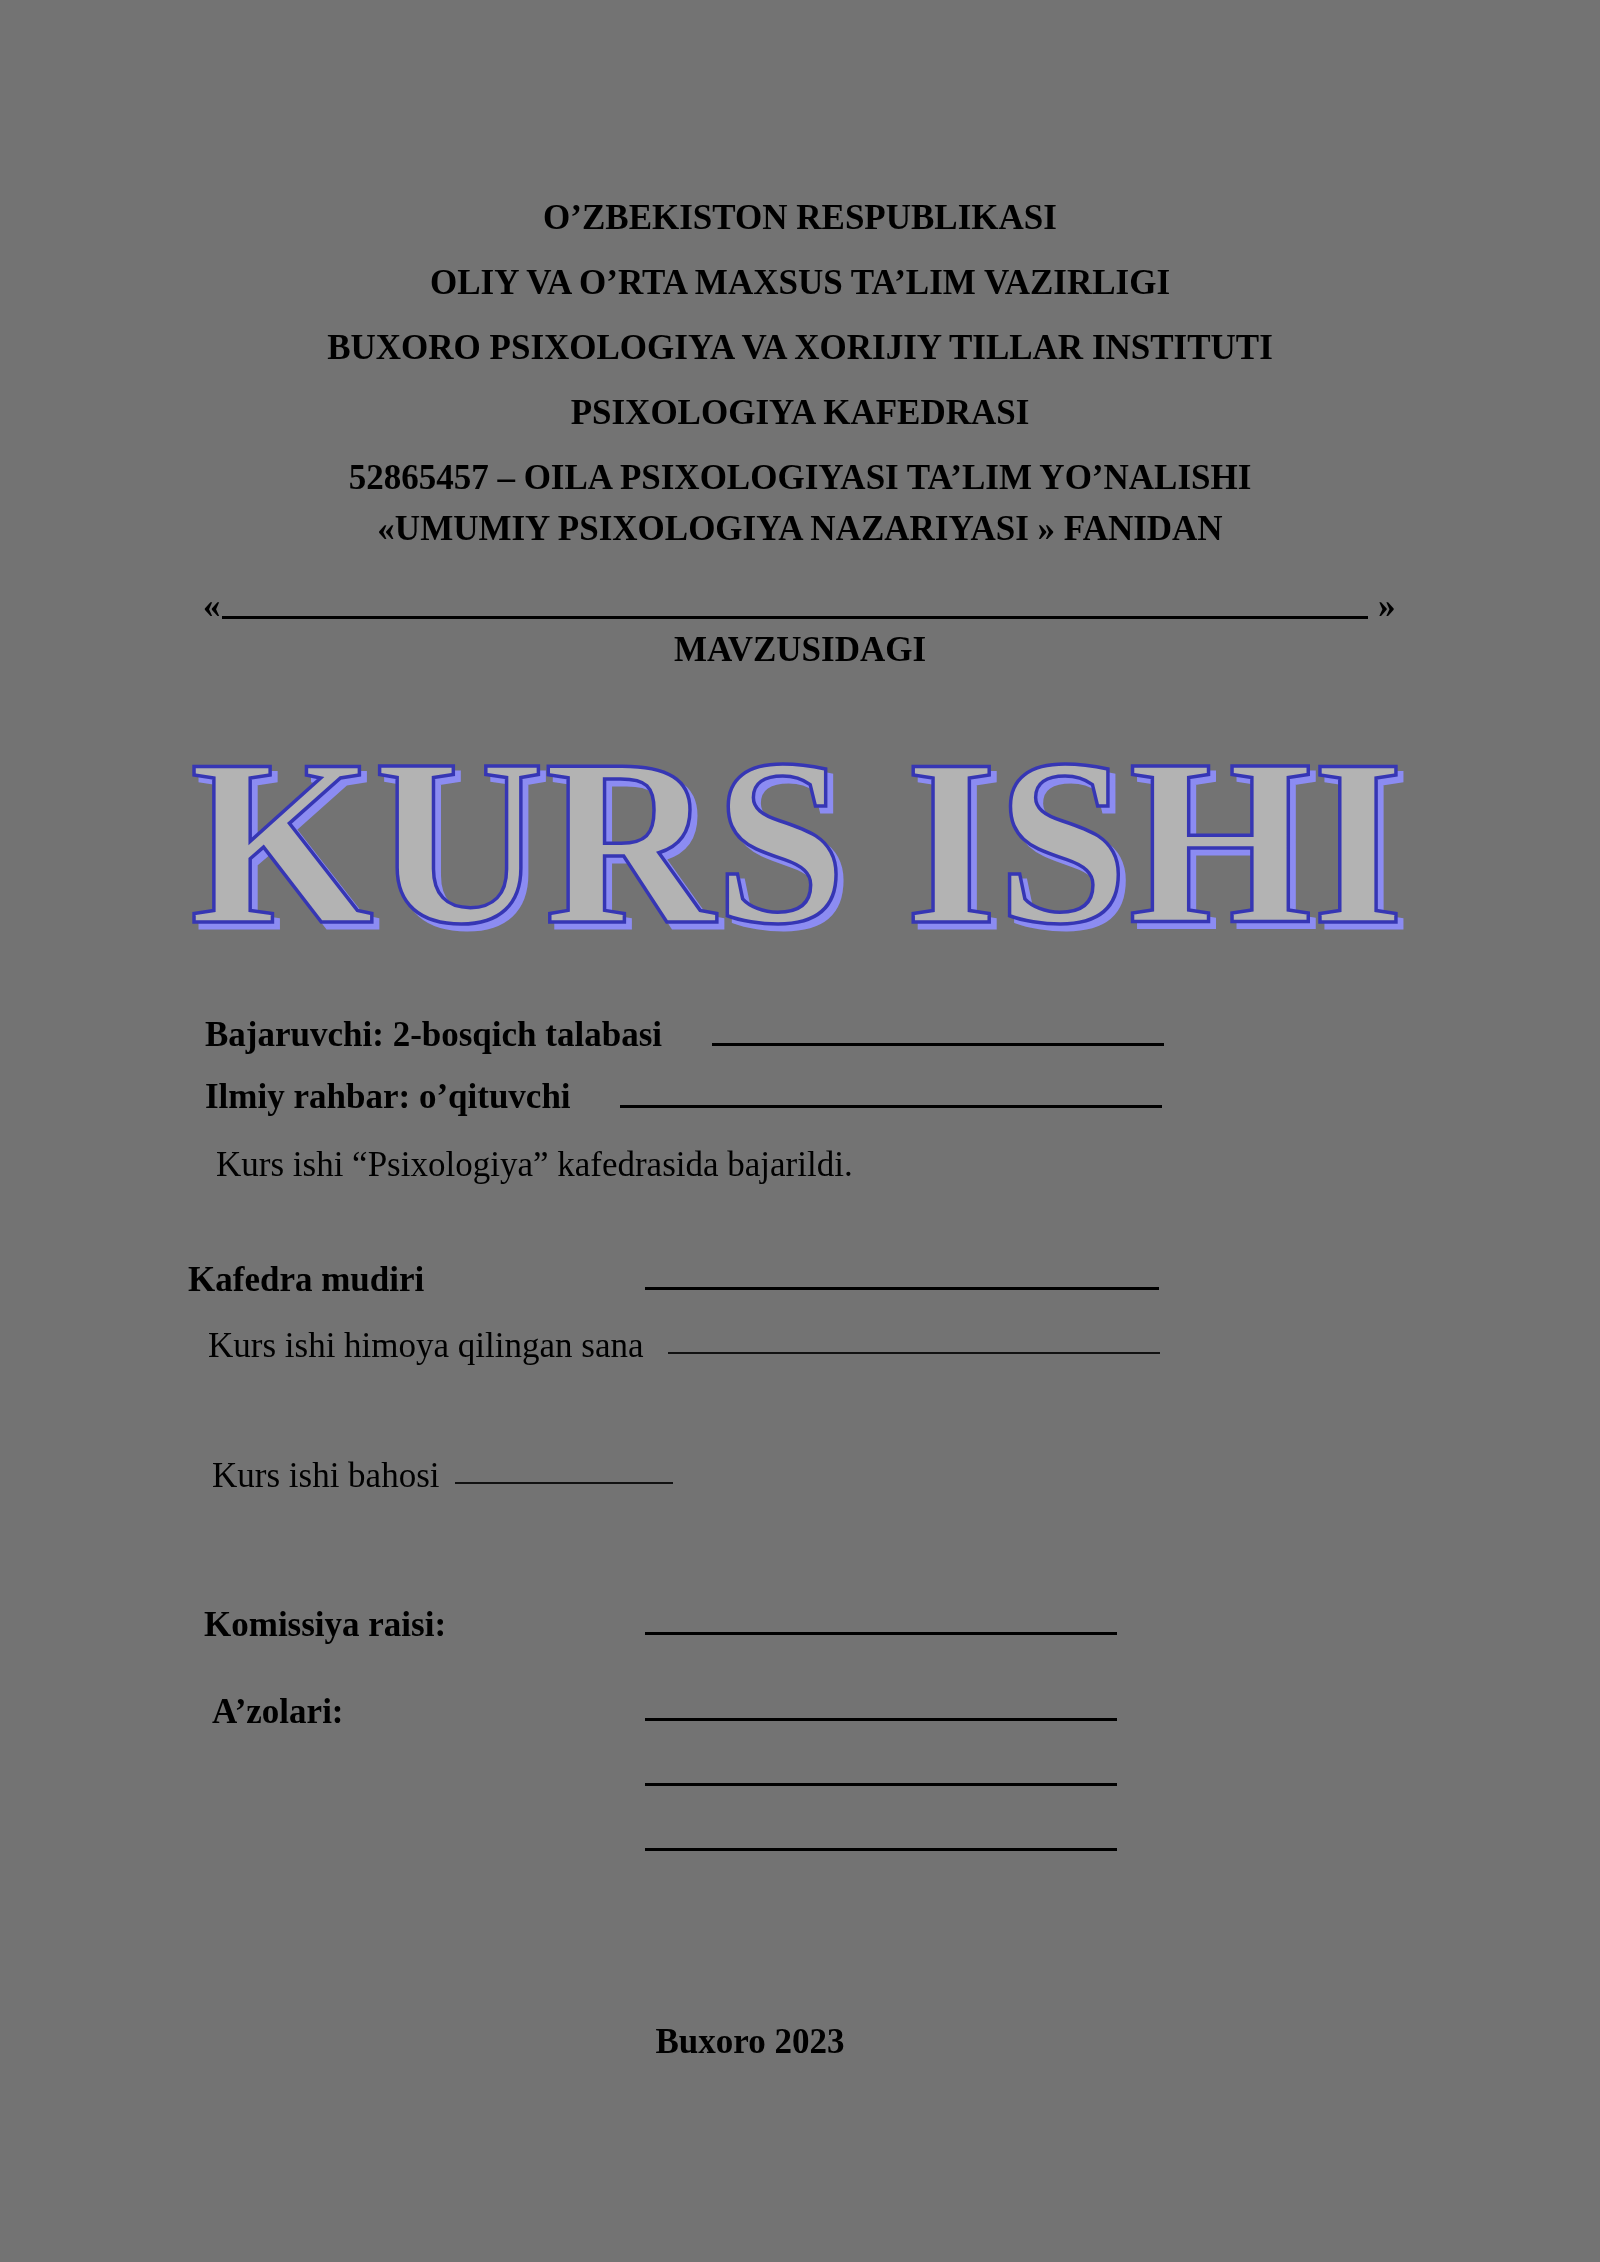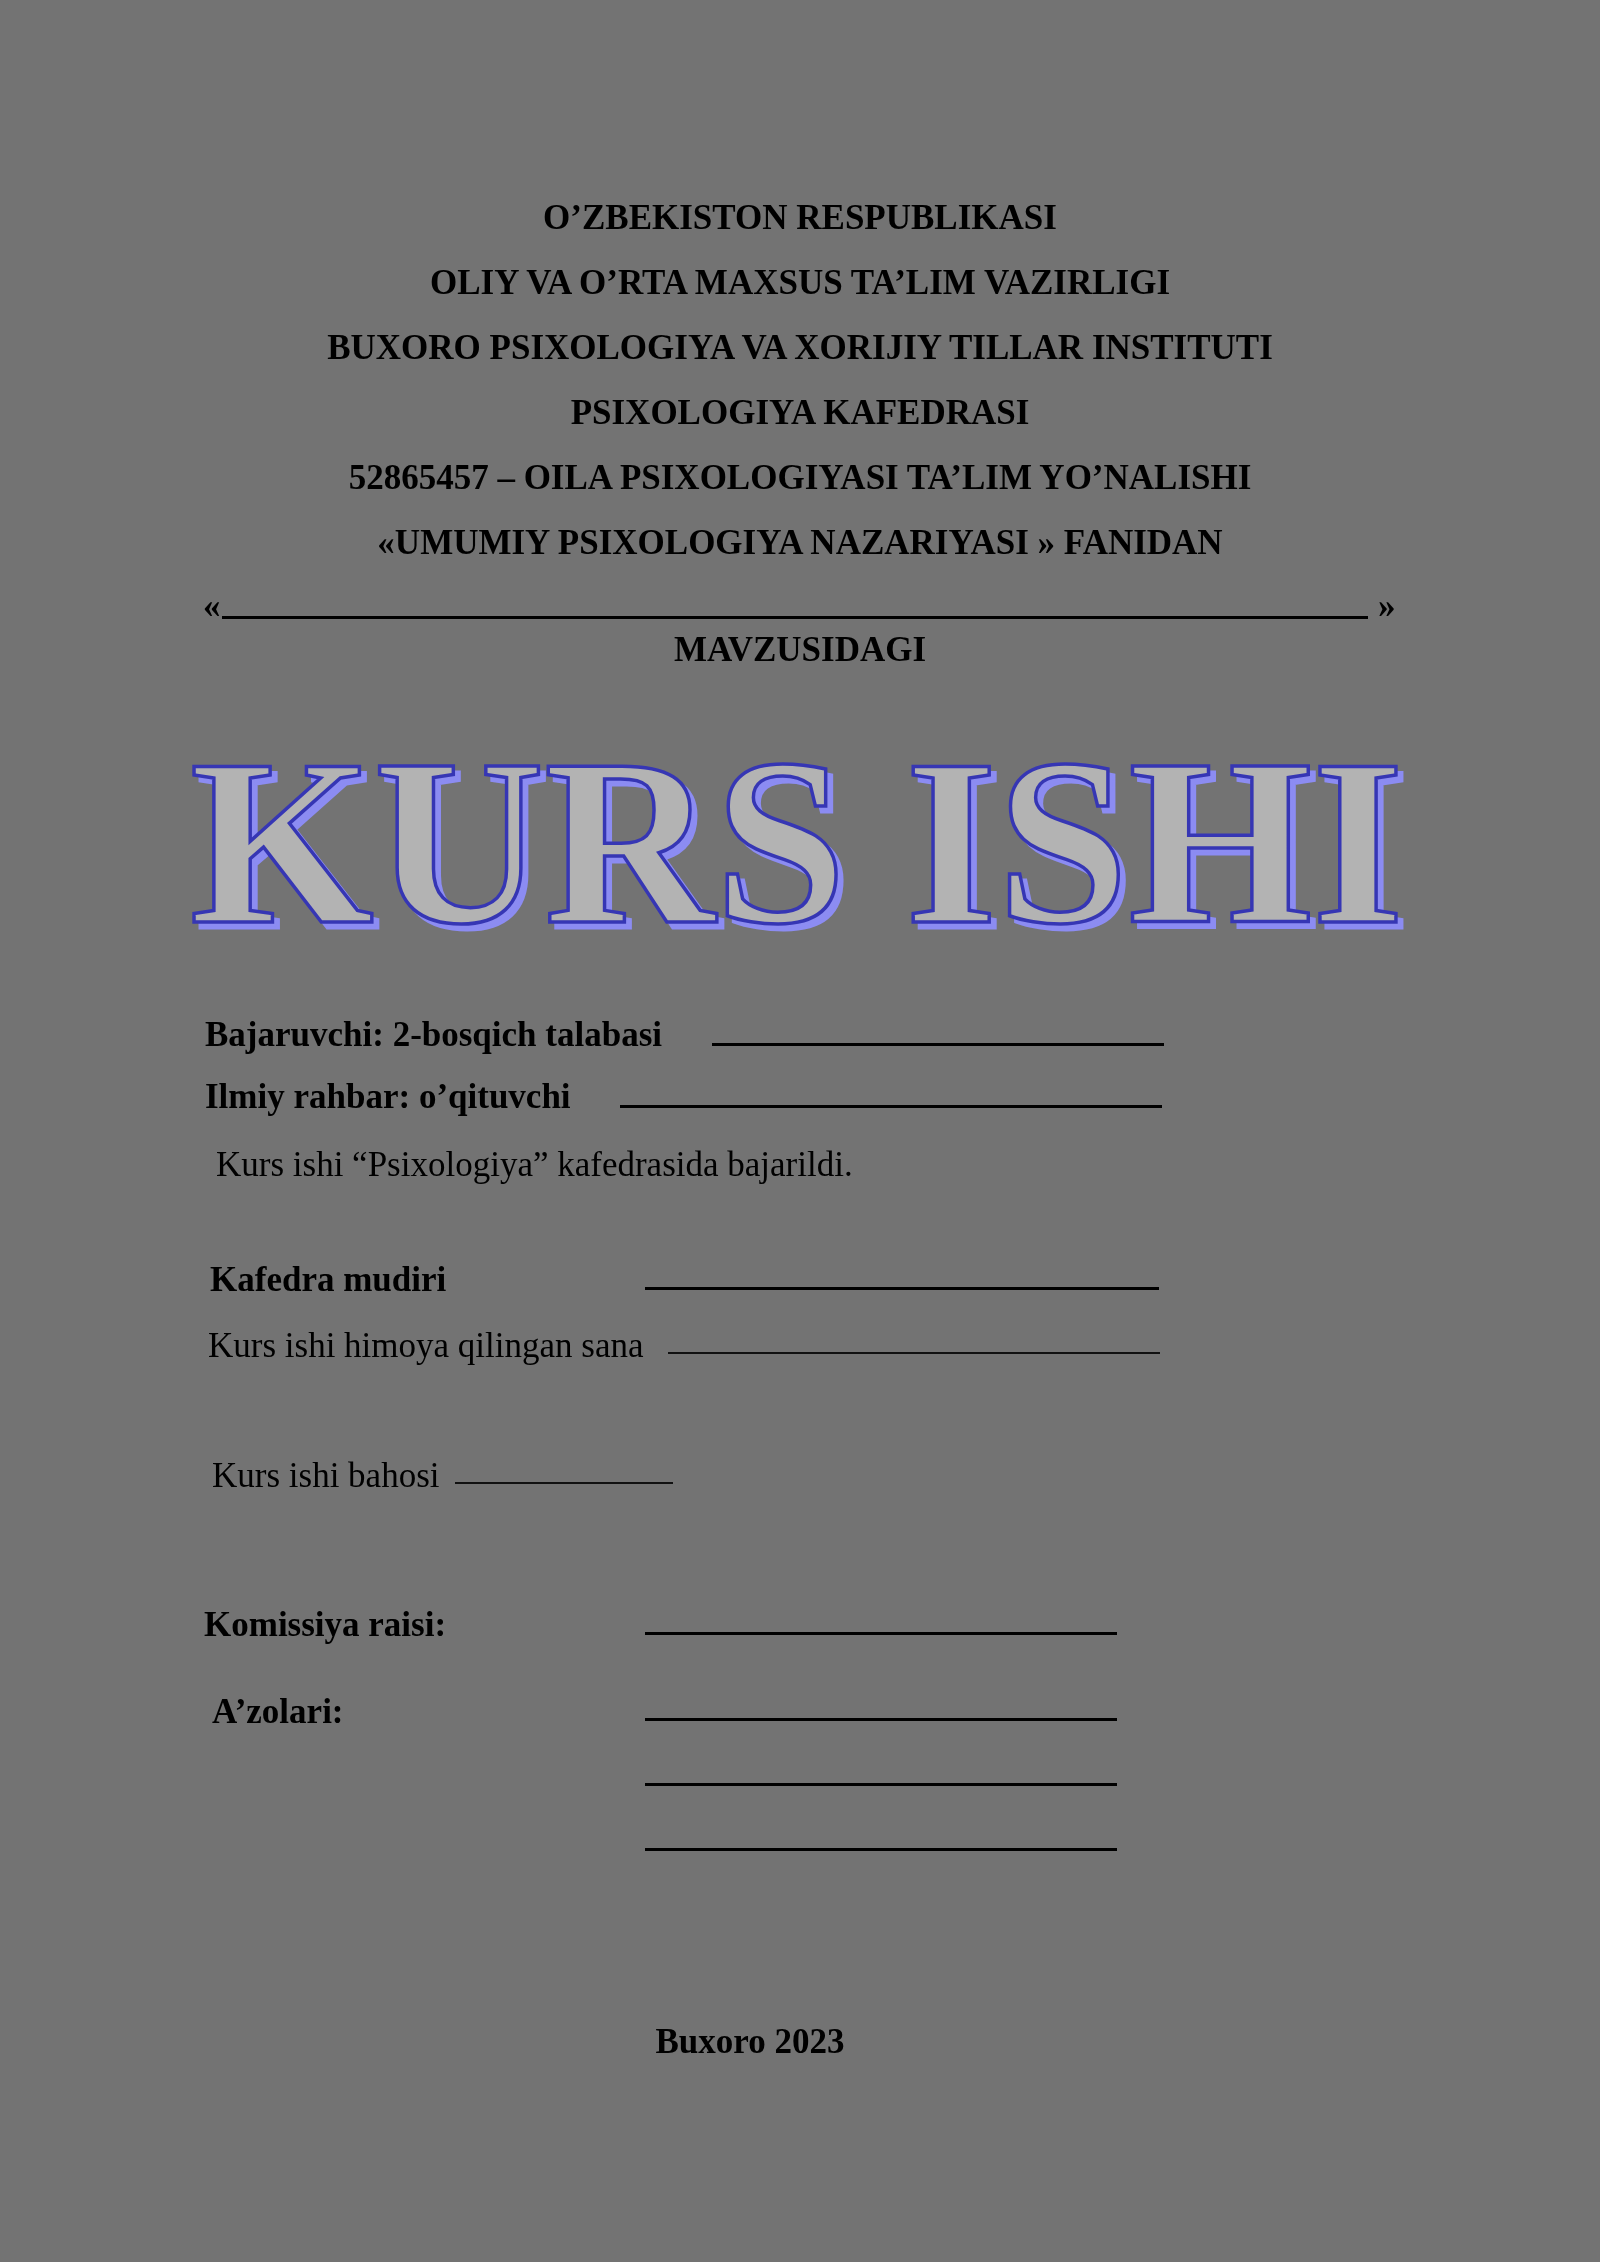--- a/index.html
+++ b/index.html
@@ -60,21 +60,21 @@
 </head>
 <body>
 
 <div class="page">
 
   <div class="hdr" style="top:198px;">O’ZBEKISTON RESPUBLIKASI</div>
   <div class="hdr" style="top:263px;">OLIY VA O’RTA MAXSUS TA’LIM VAZIRLIGI</div>
   <div class="hdr" style="top:328px;">BUXORO PSIXOLOGIYA VA XORIJIY TILLAR INSTITUTI</div>
   <div class="hdr" style="top:393px;">PSIXOLOGIYA  KAFEDRASI</div>
   <div class="hdr" style="top:458px;">52865457 – OILA PSIXOLOGIYASI  TA’LIM YO’NALISHI</div>
-  <div class="hdr" style="top:523px;">«UMUMIY PSIXOLOGIYA NAZARIYASI » FANIDAN</div>
+  <div class="hdr" style="top:509px;">«UMUMIY PSIXOLOGIYA NAZARIYASI » FANIDAN</div>
 
   <div class="abs bold f35" style="left:203px; top:586px;">«</div>
   <div class="line" style="left:222px; top:616px; width:1146px;"></div>
   <div class="abs bold f35" style="left:1378px; top:586px;">»</div>
   <div class="hdr" style="top:630px;">MAVZUSIDAGI</div>
 
   <div class="title-wrap">
     <svg class="title-svg" viewBox="0 0 1230 200" preserveAspectRatio="none">
       <text id="title-shadow" x="10" y="188" textLength="1214" lengthAdjust="spacingAndGlyphs" font-family="Liberation Serif, DejaVu Serif, serif" font-weight="bold" font-size="238" fill="#8c8cf2" stroke="#8c8cf2" stroke-width="3">KURS ISHI</text>
       <text id="title-main" x="4" y="182" textLength="1214" lengthAdjust="spacingAndGlyphs" font-family="Liberation Serif, DejaVu Serif, serif" font-weight="bold" font-size="238" fill="#b3b3b3" stroke="#3636b4" stroke-width="3.5">KURS ISHI</text>
@@ -82,21 +82,21 @@
   </div>
 
   <div class="abs bold f35" style="left:205px; top:1015px;">Bajaruvchi: 2-bosqich talabasi</div>
   <div class="line" style="left:712px; top:1043px; width:452px;"></div>
 
   <div class="abs bold f35" style="left:205px; top:1077px;">Ilmiy rahbar: o’qituvchi</div>
   <div class="line" style="left:620px; top:1105px; width:542px;"></div>
 
   <div class="abs f35" style="left:216px; top:1145px;">Kurs ishi  “Psixologiya”  kafedrasida bajarildi.</div>
 
-  <div class="abs bold f35" style="left:210px; top:1260px;">Kafedra mudiri</div>
+  <div class="abs bold f35" style="left:188px; top:1260px;">Kafedra mudiri</div>
   <div class="line" style="left:645px; top:1287px; width:514px;"></div>
 
   <div class="abs f35" style="left:208px; top:1326px;">Kurs ishi himoya qilingan sana</div>
   <div class="line thin" style="left:668px; top:1352px; width:492px;"></div>
 
   <div class="abs f35" style="left:212px; top:1456px;">Kurs ishi bahosi</div>
   <div class="line thin" style="left:455px; top:1482px; width:218px;"></div>
 
   <div class="abs bold f35" style="left:204px; top:1605px;">Komissiya raisi:</div>
   <div class="line" style="left:645px; top:1632px; width:472px;"></div>

